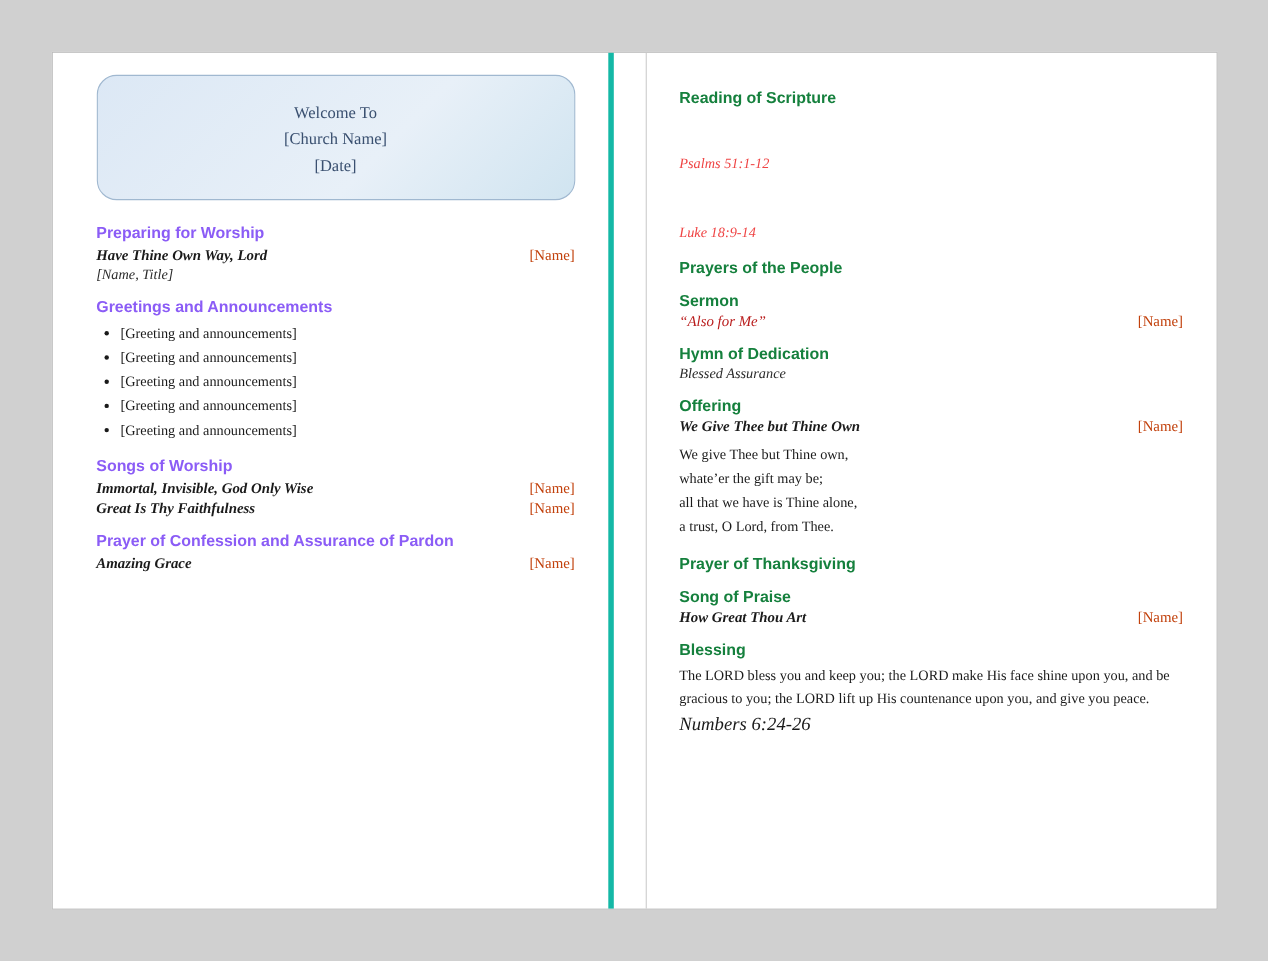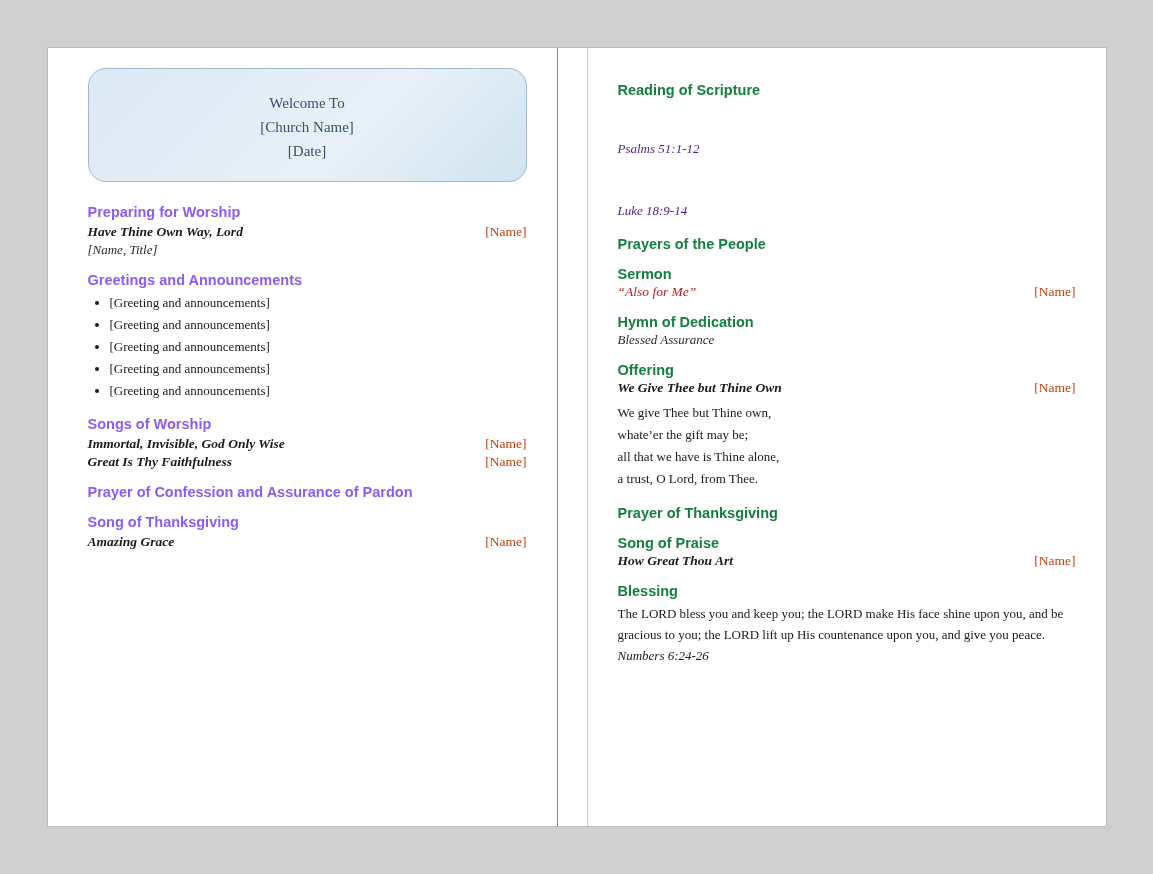--- a/index.html
+++ b/index.html
@@ -16,21 +16,21 @@
       width: 1060px;
       min-height: 780px;
       display: flex;
       flex-direction: row;
       border: 1px solid #bbb;
       margin: 20px auto;
     }
     .left-panel {
       width: 510px;
       padding: 20px 30px 20px 40px;
-      border-right: 1px solid #14b8a6;
+      border-right: 5px solid #14b8a6;
     }
     .divider-col {
       width: 30px;
       border-right: 1px solid #ccc;
     }
     .right-panel {
       flex: 1;
       padding: 20px 30px 20px 30px;
     }
     .welcome-box {
@@ -91,21 +91,21 @@
     .right-section-heading {
       color: #15803d;
       font-weight: bold;
       font-size: 14.5px;
       font-family: Arial, Helvetica, sans-serif;
       margin-top: 14px;
       margin-bottom: 2px;
     }
     .scripture-ref {
       font-style: italic;
-      color: #4c1d95;
+      color: #ef4444;
       font-size: 13px;
       line-height: 1.7;
       margin-top: 40px;
     }
     .sermon-title {
       font-style: italic;
       color: #b91c1c;
       font-size: 13.5px;
     }
     .verse-text {
@@ -116,21 +116,21 @@
       margin-bottom: 4px;
     }
     .blessing-text {
       font-size: 13px;
       color: #1a1a1a;
       line-height: 1.65;
       margin-top: 4px;
     }
     .numbers-ref {
       font-style: italic;
-      font-size: 13px;
+      font-size: 17px;
       color: #1a1a1a;
     }
   </style>
 </head>
 <body>
 
 <div class="page-container">
 
   <div class="left-panel">
 
@@ -161,21 +161,20 @@
       <span class="song-name">Immortal, Invisible, God Only Wise</span>
       <span class="name-placeholder">[Name]</span>
     </div>
     <div class="song-row">
       <span class="song-name">Great Is Thy Faithfulness</span>
       <span class="name-placeholder">[Name]</span>
     </div>
 
     <div class="section-heading">Prayer of Confession and Assurance of Pardon</div>
 
-    <div class="section-heading">Song of Thanksgiving</div>
     <div class="song-row">
       <span class="song-name">Amazing Grace</span>
       <span class="name-placeholder">[Name]</span>
     </div>
   </div>
 
   <div class="divider-col"></div>
 
   <div class="right-panel">
 

